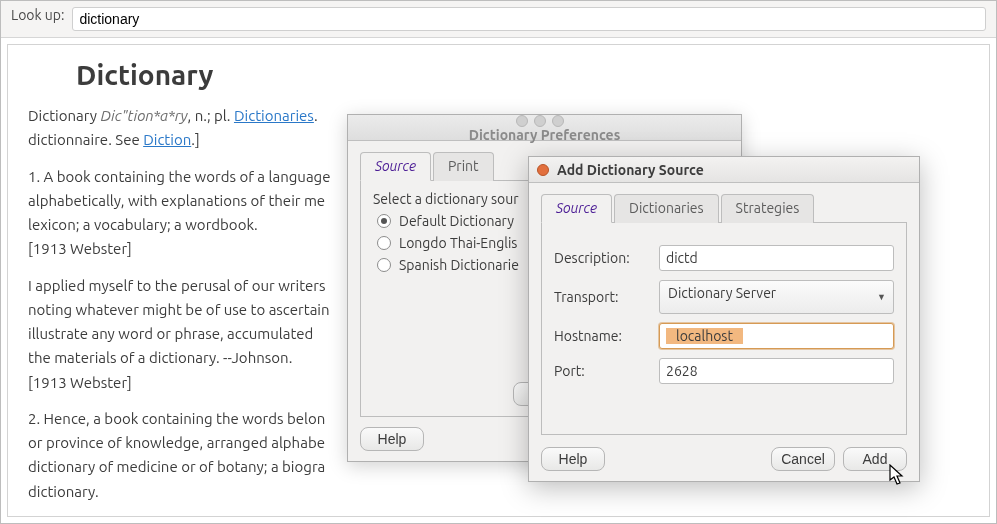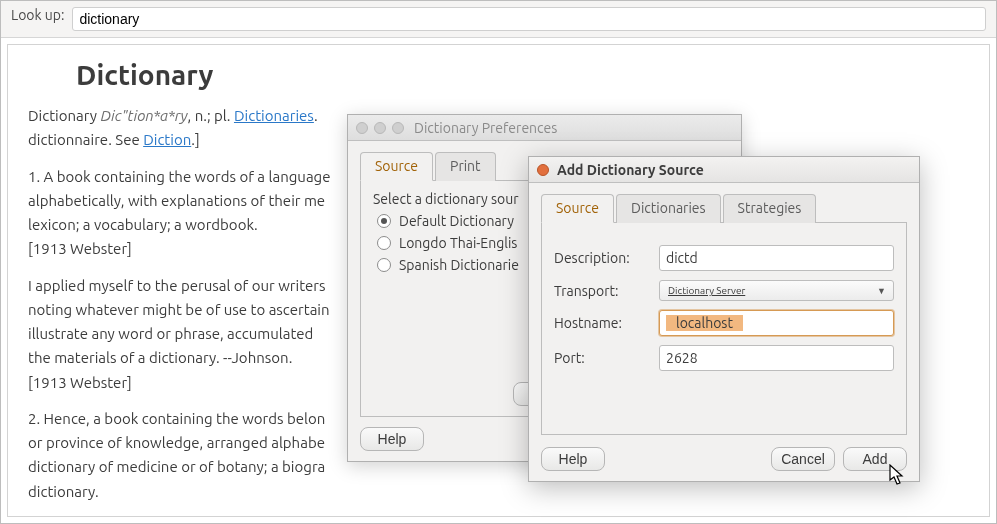--- a/index.html
+++ b/index.html
@@ -81,41 +81,43 @@
     box-shadow: 0 4px 18px rgba(0,0,0,.18);
     display: flex; flex-direction: column;
   }
   .dlg-titlebar {
     height: 26px;
     background: linear-gradient(to bottom,#ebebeb,#dedede);
     border-bottom: 1px solid #bfbfbf;
     display: flex; align-items: center;
     padding: 0 8px;
     color: #8a8a8a;
-    font-weight: normal;
+    font-weight: bold;
+    flex-direction: column;
   }
   .prefs-body { padding: 10px 12px 10px 12px; flex:1; display:flex; flex-direction:column; }
   .tabs {
     display:flex; gap:0; border-bottom:1px solid #bdbdbd;
   }
   .tab {
     padding: 5px 14px 6px 14px;
     border: 1px solid #bdbdbd;
     border-bottom: none;
     background: #e6e5e4;
     border-radius: 4px 4px 0 0;
     margin-right: 2px;
     color:#5c5c5c;
     position: relative;
     top: 1px;
   }
   .tab.active {
     background: #f2f1f0;
-    color:#a16207;
+    color:#4c1d95;
     border-bottom: 1px solid #f2f1f0;
+    font-style: italic;
   }
   .tab-page {
     border: 1px solid #bdbdbd;
     border-top: none;
     padding: 10px 12px;
     flex:1;
     display:flex; flex-direction: column;
     background:#f2f1f0;
   }
   .pref-label { margin-bottom: 6px; }
@@ -183,28 +185,27 @@
   }
   .txt.active {
     border-color:#d69a54;
     box-shadow: 0 0 0 1px rgba(214,154,84,.5);
   }
   .txt .sel {
     background:#f2b880; padding:0 10px;
   }
   .combo {
     width:100%;
-    padding: 4px 22px 4px 8px;
+    padding: 4px 22px 12px 8px;
     border:1px solid #bdbdbd;
     border-radius:3px;
     background:linear-gradient(to bottom,#fbfbfb,#ececec);
-    font-size:10px;
+    font-size:14px;
     position: relative;
     text-align:left;
-    text-decoration:underline;
   }
   .combo::after {
     content:"▼"; font-size:9px; color:#555; position:absolute; right:7px; top:50%; transform:translateY(-50%);
   }
   .addsrc-bottom {
     display:flex; gap:8px; align-items:center; padding-top:12px;
   }
   .spacer { flex:1; }
 
   

